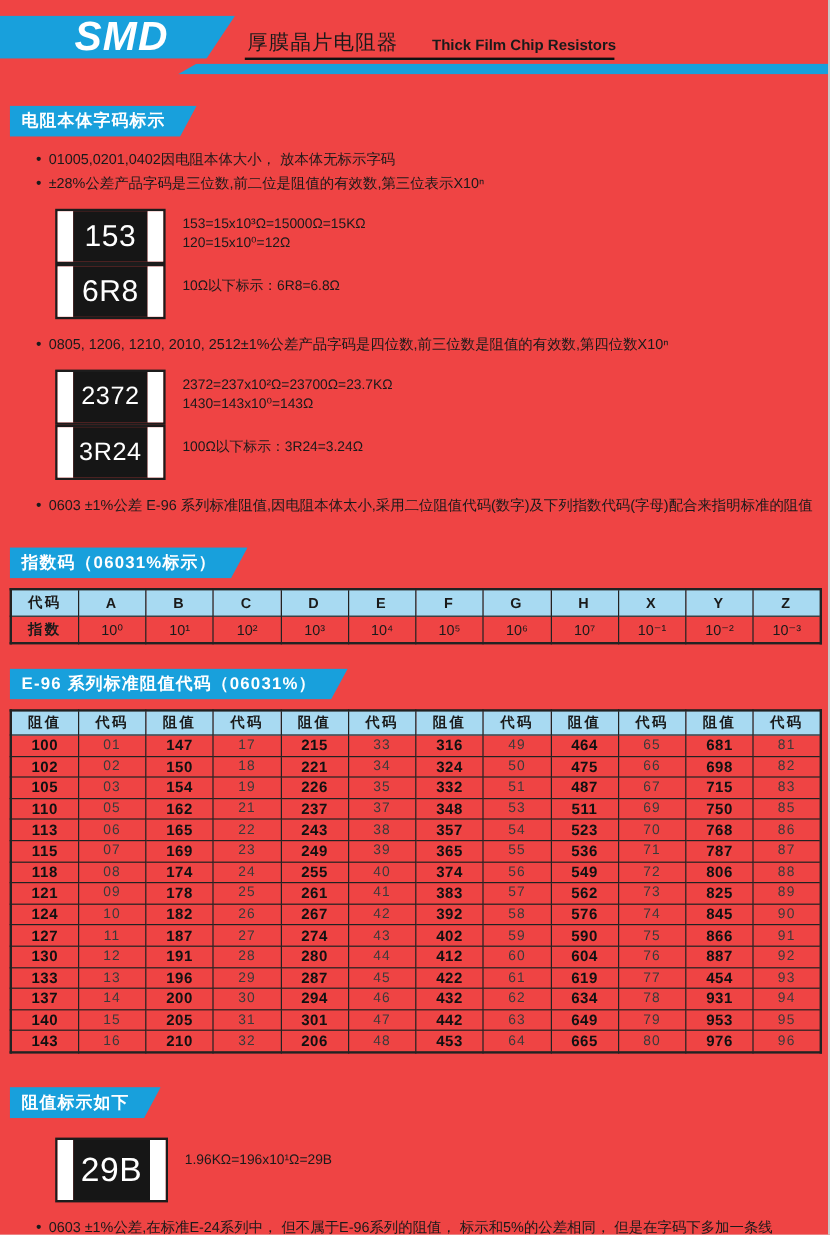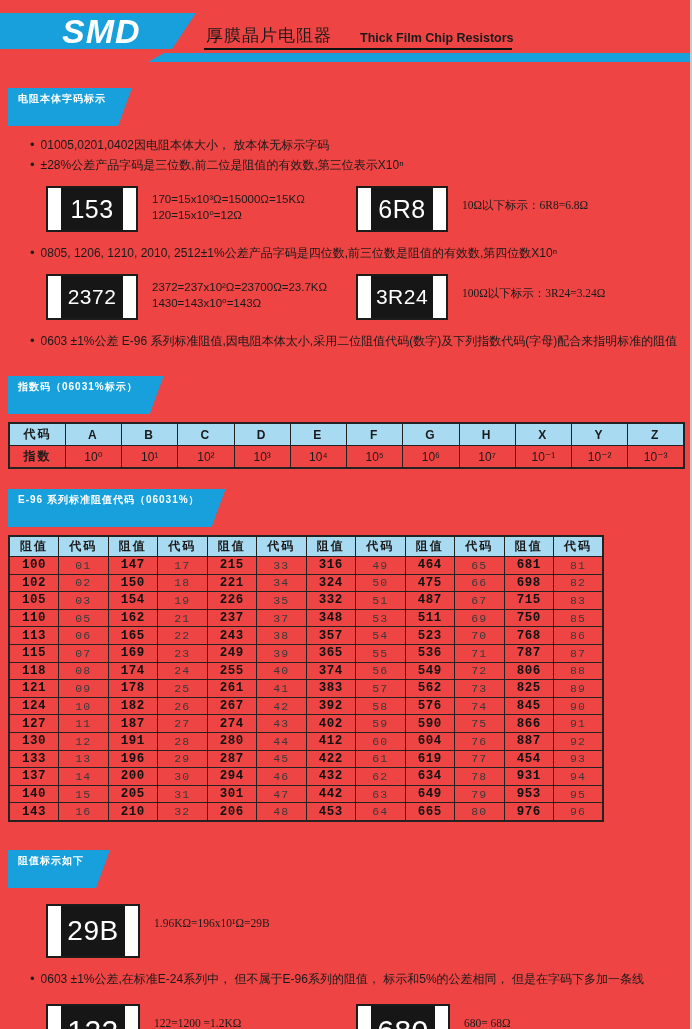--- a/index.html
+++ b/index.html
@@ -18,52 +18,52 @@
   }
   .title-zh{position:absolute;left:206px;top:24px;font-size:17px;font-weight:normal;letter-spacing:1px;}
   .title-en{position:absolute;left:360px;top:31px;font-size:12.5px;font-weight:bold;}
   .title-underline{position:absolute;left:204px;top:48px;width:308px;height:2px;background:#111;}
   .header-bar{
     position:absolute;left:148px;right:0;top:53px;height:9px;background:#18a0dc;
     clip-path:polygon(16px 0,100% 0,100% 100%,0 100%);
   }
   
   .banner{
-    display:inline-block;background:#18a0dc;color:#fff;font-weight:bold;font-size:10px;
-    padding:4px 26px 20px 10px;margin-left:8px;letter-spacing:1px;
+    display:inline-block;background:#18a0dc;color:#fff;font-weight:bold;font-size:14px;
+    padding:4px 26px 4px 10px;margin-left:8px;letter-spacing:1px;
     clip-path:polygon(0 0,100% 0,calc(100% - 14px) 100%,0 100%);
   }
   
   .bullets{margin:10px 0 0 30px;font-size:12px;line-height:17px;}
   .bullet{margin:0 0 2px 0;}
   .bullet::before{content:"\2022";margin-right:6px;font-size:13px;}
   .bullet.single{margin-left:30px;font-size:12px;line-height:17px;}
   
-  .ex-row{display:flex;align-items:flex-start;padding-left:46px;margin-top:12px;}
+  .ex-row{display:flex;align-items:flex-start;padding-left:46px;margin-top:12px;flex-direction:column;}
   .ex-block{display:flex;align-items:flex-start;}
   .ex-block.first{width:310px;}
   .chip{display:flex;border:2px solid #1c1c1c;height:42px;width:88px;box-sizing:content-box;flex:none;}
   .chip .cap{width:13px;background:#fff;flex:none;}
   .chip .cbody{flex:1;background:#161616;color:#fff;display:flex;align-items:center;justify-content:center;
     font-size:25px;letter-spacing:0.5px;}
   .chip.tall{height:50px;width:90px;}
   .chip.tall .cbody{font-size:28px;}
   .chip .cbody.small{font-size:21px;}
   .chip .cbody.uline{text-decoration:underline;text-underline-offset:4px;text-decoration-thickness:2px;font-size:30px;}
   .formula{margin-left:14px;font-size:11.5px;line-height:16px;padding-top:5px;}
-  .formula.pad{padding-top:11px;font-family:Liberation Serif, serif;}
+  .formula.pad{padding-top:11px;}
   .formula u{text-underline-offset:2px;}
   
   table{border-collapse:collapse;margin:8px 0 0 8px;table-layout:fixed;}
   td{border:1px solid #222;text-align:center;vertical-align:middle;}
   #exp-table{width:677px;border:2px solid #222;}
   #exp-table td{font-size:12px;height:19px;}
   #exp-table thead td{background:#a8daf2;font-weight:bold;letter-spacing:2px;}
   #exp-table tbody td:first-child{font-weight:bold;letter-spacing:2px;}
-  #e96-table{width:596px;border:2px solid #222;font-family:Liberation Mono, monospace;}
+  #e96-table{width:677px;border:2px solid #222;}
   #e96-table td{font-size:11.5px;height:14.6px;color:#3a3a3a;letter-spacing:1px;}
   #e96-table thead td{background:#a8daf2;font-weight:bold;color:#1a1a1a;font-size:12px;height:17px;letter-spacing:2px;}
   #e96-table tbody td:nth-child(odd){font-weight:bold;color:#111;font-size:12.5px;letter-spacing:0.5px;}
   .spacer22{height:22px;}
   .spacer24{height:24px;}
   .spacer20{height:20px;}
   .spacer28{height:28px;}
   .spacer12{height:12px;}
 </style>
 </head>
@@ -91,21 +91,21 @@
   </div>
 
   <div class="ex-row">
     <div class="ex-block first">
       <div class="chip">
         <div class="cap"></div>
         <div class="cbody">153</div>
         <div class="cap"></div>
       </div>
       <div class="formula">
-        <div>170=15x10³Ω=15000Ω=15KΩ</div>
+        <div>153=15x10³Ω=15000Ω=15KΩ</div>
         <div>120=15x10⁰=12Ω</div>
       </div>
     </div>
     <div class="ex-block">
       <div class="chip">
         <div class="cap"></div>
         <div class="cbody">6R8</div>
         <div class="cap"></div>
       </div>
       <div class="formula pad">

